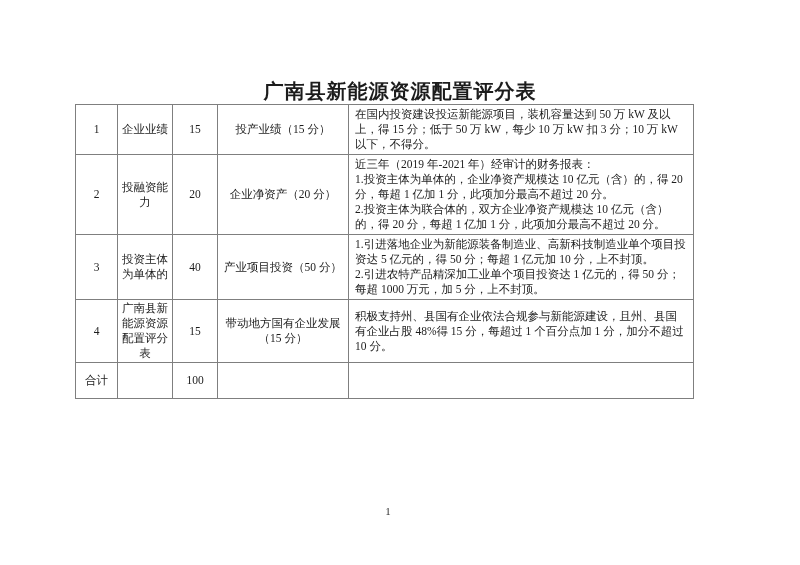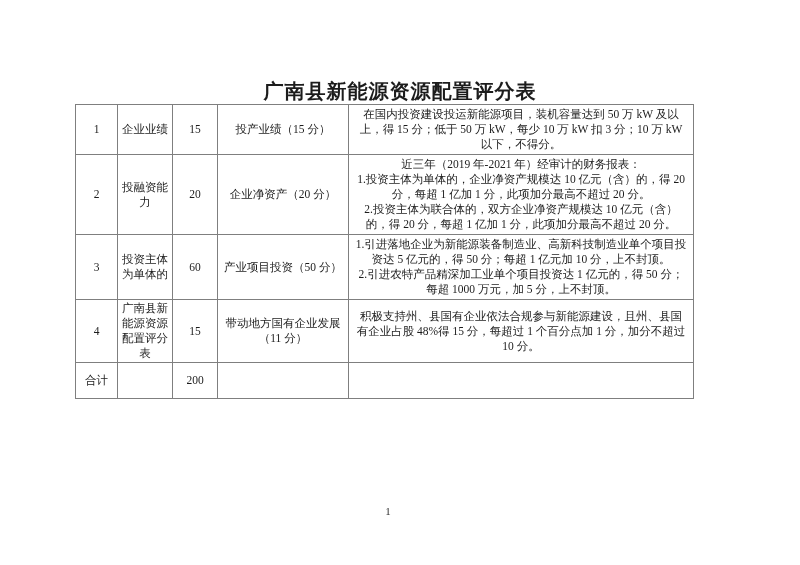--- a/index.html
+++ b/index.html
@@ -50,21 +50,21 @@
     text-align: center;
     line-height: 16px;
     color: #1c1c1c;
   }
   .score-table td {
     font-size: 11.5px;
     line-height: 15px;
     text-align: center;
   }
   .score-table td.ref {
-    text-align: center;
+    text-align: left;
     padding: 2px 6px;
   }
   .col-no   { width: 42px; }
   .col-main { width: 55px; }
   .col-base { width: 45px; }
   .col-sub  { width: 131px; }
   .col-ref  { width: 345px; }
   .row-header { height: 37px; }
   .row-1 { height: 47px; }
   .row-2 { height: 75px; }
@@ -109,37 +109,37 @@
       <td>投融资能力</td>
       <td>20</td>
       <td>企业净资产（20 分）</td>
       <td class="ref">近三年（2019 年-2021 年）经审计的财务报表：
 1.投资主体为单体的，企业净资产规模达 10 亿元（含）的，得 20 分，每超 1 亿加 1 分，此项加分最高不超过 20 分。
 2.投资主体为联合体的，双方企业净资产规模达 10 亿元（含）的，得 20 分，每超 1 亿加 1 分，此项加分最高不超过 20 分。</td>
     </tr>
     <tr class="row-3">
       <td>3</td>
       <td>投资主体为单体的</td>
-      <td>60</td>
+      <td>40</td>
       <td>产业项目投资（50 分）</td>
       <td class="ref">1.引进落地企业为新能源装备制造业、高新科技制造业单个项目投资达 5 亿元的，得 50 分；每超 1 亿元加 10 分，上不封顶。
 2.引进农特产品精深加工业单个项目投资达 1 亿元的，得 50 分；每超 1000 万元，加 5 分，上不封顶。</td>
     </tr>
     <tr class="row-4">
       <td>4</td>
       <td>广南县新能源资源配置评分表</td>
       <td>15</td>
       <td>带动地方国有企业发展
-（11 分）</td>
+（15 分）</td>
       <td class="ref">积极支持州、县国有企业依法合规参与新能源建设，且州、县国有企业占股 48%得 15 分，每超过 1 个百分点加 1 分，加分不超过 10 分。</td>
     </tr>
     <tr class="row-total">
       <td>合计</td>
       <td></td>
-      <td>200</td>
+      <td>100</td>
       <td></td>
       <td class="ref"></td>
     </tr>
   </tbody>
     </table>
 
   <div class="page-number">1</div>
 
 </div>
 

